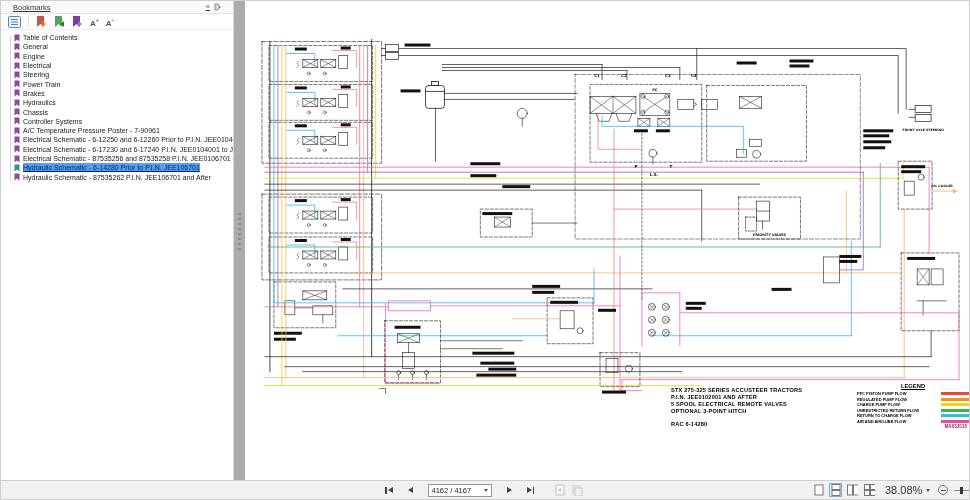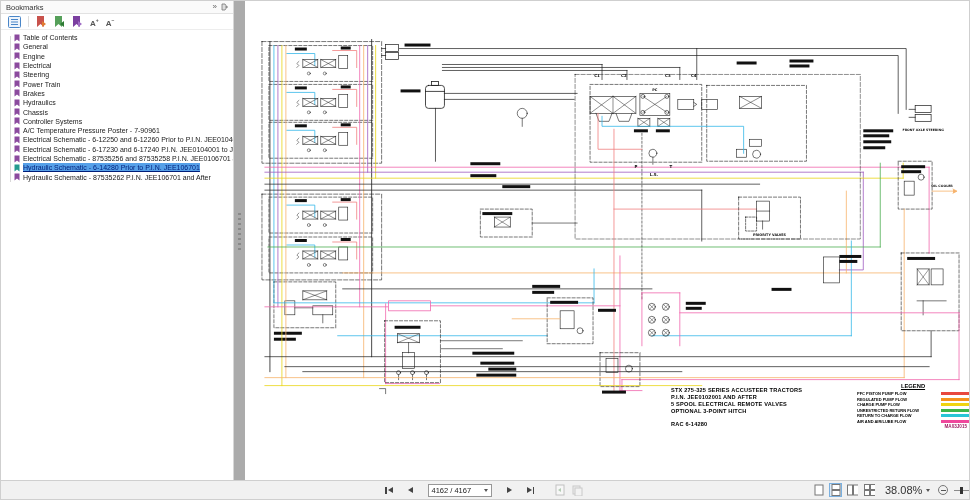--- a/index.html
+++ b/index.html
@@ -1,20 +1,20 @@
 <!DOCTYPE html>
 <html><head>
 <meta charset="utf-8">
 <style>
   html,body{margin:0;padding:0;background:#e9e9e9;}
   *{box-sizing:border-box;}
   .app{position:relative;width:970px;height:500px;background:#fff;font-family:"Liberation Sans",sans-serif;overflow:hidden;border:1px solid #cfcfcf;}
   
   .panel{position:absolute;left:0;top:0;width:233px;height:481px;background:#fff;border-right:1px solid #d7d7d7;}
-  .panel-header{height:13px;display:flex;align-items:center;justify-content:space-between;padding:0 5px;font-size:7.5px;color:#333;background:#fafafa;border-bottom:1px solid #e2e2e2;}
+  .panel-header{height:13px;display:flex;align-items:center;justify-content:space-between;padding:0 12px;font-size:7.5px;color:#333;background:#fafafa;border-bottom:1px solid #e2e2e2;text-decoration:underline;}
   .ph-icons{display:flex;align-items:center;gap:4px;color:#666;}
   .ph-icons .gl{font-size:8px;line-height:8px;cursor:pointer;}
   .panel-toolbar{height:16px;display:flex;align-items:center;gap:7px;padding:0 7px;border-bottom:1px solid #ededed;}
   .tb-sep{width:1px;height:11px;background:#ddd;}
   .aicon{font-size:8px;font-weight:bold;color:#555;line-height:8px;cursor:pointer;}
   .aicon sup{font-size:5px;}
   .tree{position:relative;height:160px;padding-top:3px;}
   .tree::before{content:"";position:absolute;left:9px;top:6px;height:146px;border-left:1px solid #d8d8d8;}
   .row{height:9.3px;display:flex;align-items:center;padding-left:13px;white-space:nowrap;overflow:hidden;cursor:pointer;}
   .row .ribbon{color:#8b4a9e;display:inline-flex;margin-right:3px;flex:none;}

